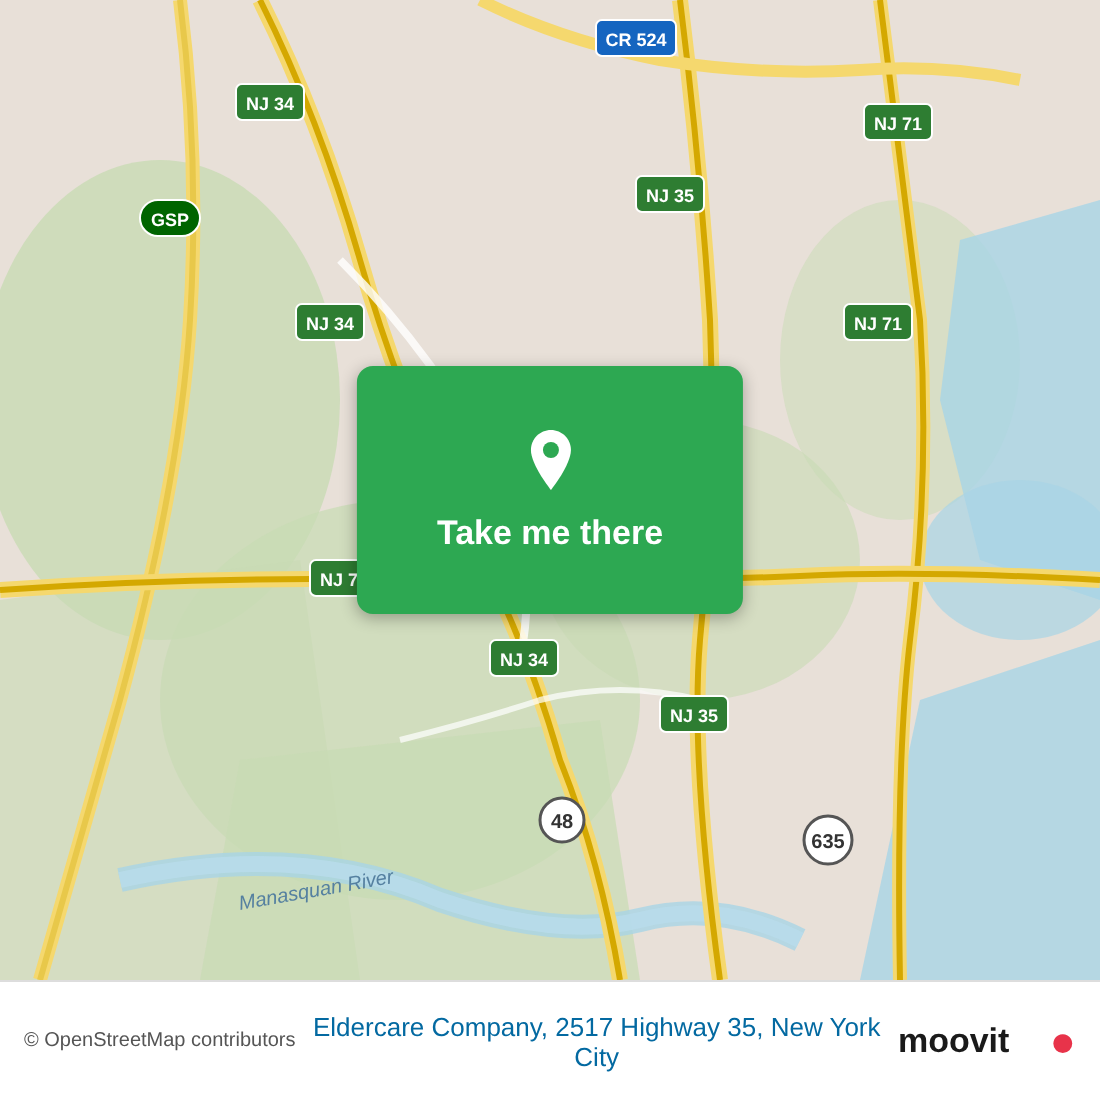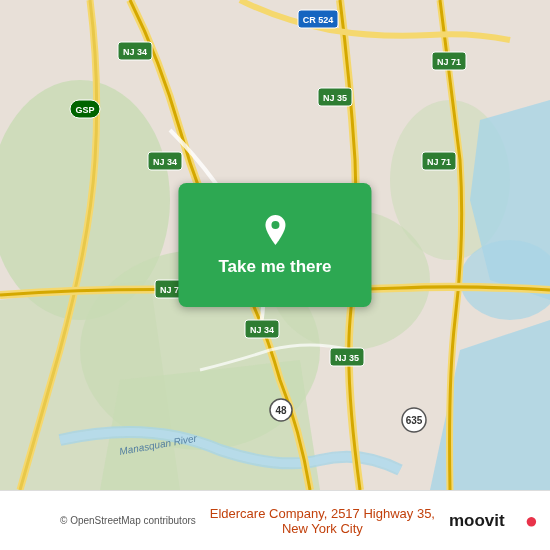--- a/index.html
+++ b/index.html
@@ -66,26 +66,25 @@
       border-top: 1px solid #ddd;
       display: flex;
       align-items: center;
       justify-content: space-between;
       padding: 0 12px;
     }
 
     #attribution {
       font-size: 10px;
       color: #555;
-      margin-left: 48px;
     }
 
     #location-text {
       font-size: 13px;
-      color: #c2410c;
+      color: #0369a1;
       font-weight: 500;
       flex: 1;
       text-align: center;
     }
 
     #moovit-logo {
       display: flex;
       align-items: center;
       gap: 20px;
       font-size: 18px;

